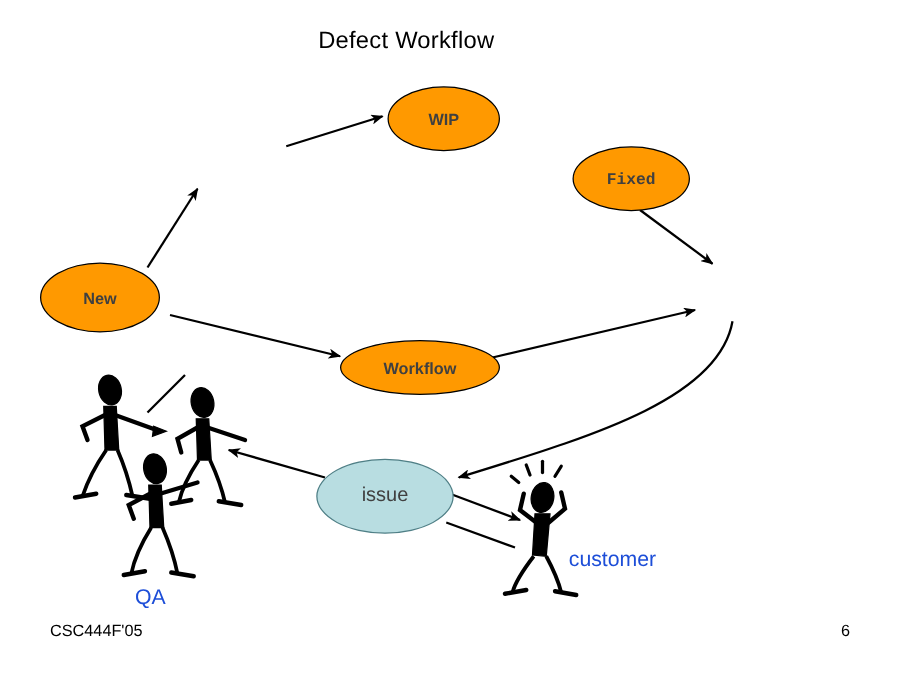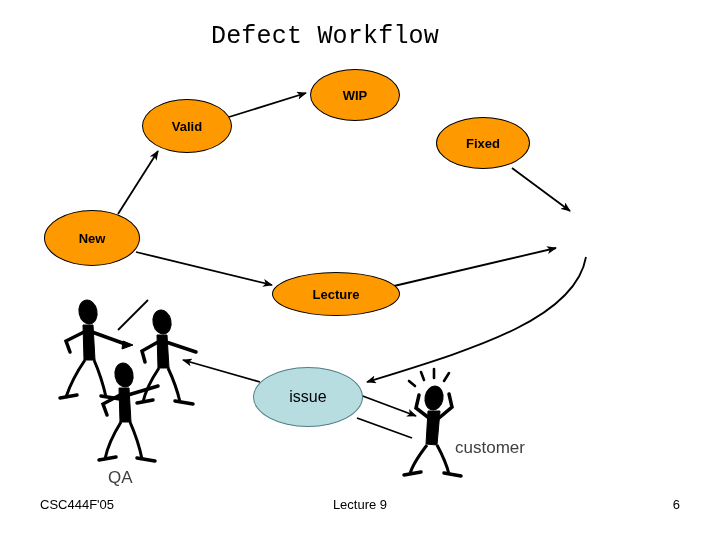--- a/index.html
+++ b/index.html
@@ -14,57 +14,56 @@
     background: #ffffff;
     overflow: hidden;
     font-family: "Liberation Sans", sans-serif;
   }
   #slide-title {
     position: absolute;
     left: 0;
     top: 22px;
     width: 650px;
     text-align: center;
-    font-size: 25px;
+    font-size: 19px;
     font-weight: normal;
     color: #000000;
     letter-spacing: 0.2px;
-    font-family: Liberation Mono, monospace;
   }
   .diagram-layer {
     position: absolute;
     left: 0;
     top: 0;
     width: 720px;
     height: 540px;
   }
   .node {
     position: absolute;
     border-radius: 50%;
     border: 1px solid #000000;
     display: flex;
     align-items: center;
     justify-content: center;
     box-sizing: border-box;
   }
   .node-label {
     font-size: 13px;
     font-weight: bold;
-    color: #000000;
+    color: #404040;
     text-align: center;
     line-height: 1;
   }
   .node.issue .node-label {
     font-weight: normal;
     font-size: 16px;
   }
   .actor-label {
     position: absolute;
     font-size: 17px;
-    color: #404040;
+    color: #1d4ed8;
     white-space: nowrap;
   }
   .footer-text {
     position: absolute;
     font-size: 13px;
     color: #000000;
     bottom: 28px;
     white-space: nowrap;
     text-align: right;
   }
@@ -173,42 +172,38 @@
       <path d="M434,378 L434,369" fill="none" stroke-width="2.6" stroke-linecap="round"></path>
       <path d="M444,381 L449,373" fill="none" stroke-width="2.6" stroke-linecap="round"></path>
       <path d="M415,386 L409,381" fill="none" stroke-width="2.6" stroke-linecap="round"></path>
     </g>
   </svg>
 
   <div class="node" style="left:310px; top:69px; width:90px; height:52px; background:#ff9900;">
     <span class="node-label">WIP</span>
   </div>
 
-  <div class="node" style="left:142px; top:99px; width:90px; height:54px; background:#ff9900;">
-    <span class="node-label">Valid</span>
-  </div>
-
-  <div class="node" style="left:436px; top:117px; width:94px; height:52px; background:#ff9900;">
+
+  <div class="node" style="left:458px; top:117px; width:94px; height:52px; background:#ff9900;font-family:Liberation Mono, monospace;">
     <span class="node-label">Fixed</span>
   </div>
 
 
-  <div class="node" style="left:44px; top:210px; width:96px; height:56px; background:#ff9900;align-items:center;">
+  <div class="node" style="left:32px; top:210px; width:96px; height:56px; background:#ff9900;align-items:center;">
     <span class="node-label">New</span>
   </div>
 
   <div class="node" style="left:272px; top:272px; width:128px; height:44px; background:#ff9900;">
-    <span class="node-label">Lecture</span>
+    <span class="node-label">Workflow</span>
   </div>
 
   <div class="node issue" style="left:253px; top:367px; width:110px; height:60px; background:#b8dde1; border-color:#4f7f86;">
     <span class="node-label">issue</span>
   </div>
 
   <div class="actor-label" style="left:108px; top:468px;">QA</div>
 
   <div class="actor-label" style="left:455px; top:438px;">customer</div>
 
   <div class="footer-text" id="footer-left">CSC444F'05</div>
-  <div class="footer-text" id="footer-center">Lecture 9</div>
   <div class="footer-text" id="footer-right">6</div>
 
 </div>
 
 </body></html>

